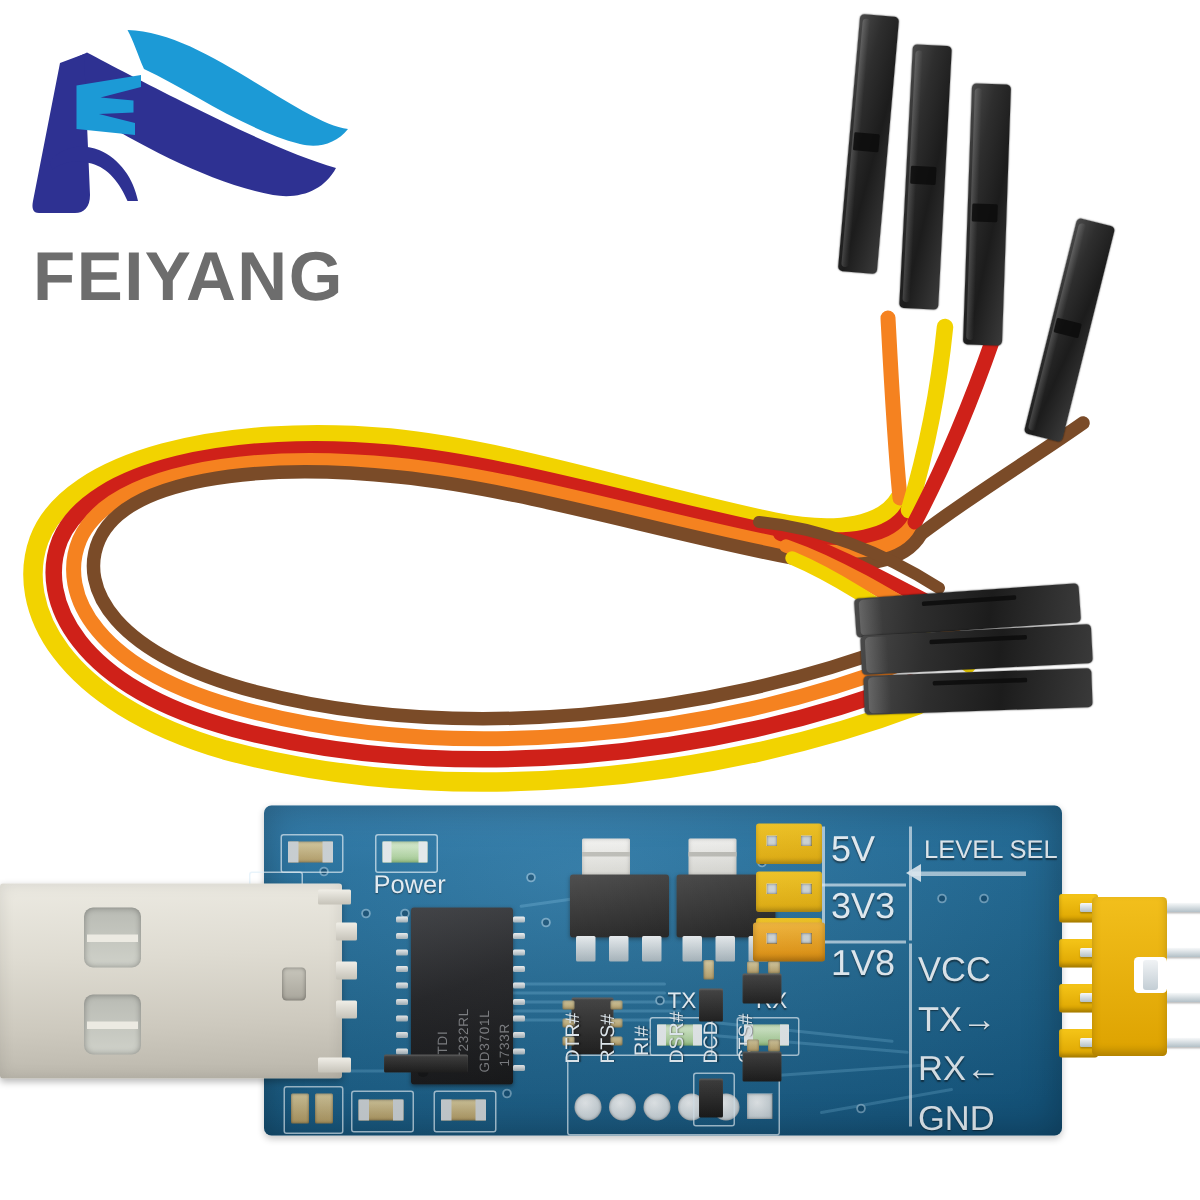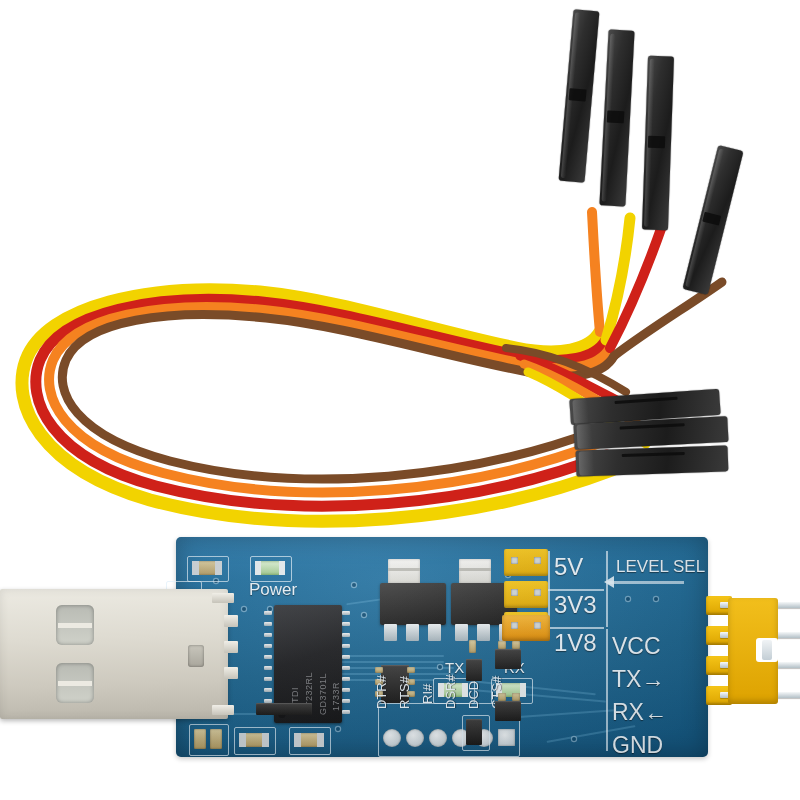--- a/index.html
+++ b/index.html
@@ -104,20 +104,32 @@
   #usb .dimple i{position:absolute;left:2px;right:2px;top:44%;height:5px;background:#eceae2;}
   #usb .nub{position:absolute;right:24px;top:56px;width:16px;height:22px;border-radius:3px;
        background:linear-gradient(180deg,#c8c6bc,#a9a69c);box-shadow:inset 0 0 3px rgba(0,0,0,.4);}
   .usbtab{position:absolute;background:linear-gradient(180deg,#f0eee7,#c6c3b9);border-radius:1px;}
 </style>
 </head>
 <body>
 
 <div id="stage">
 
+  <div id="logo">
+    <svg width="250" height="150" viewBox="0 0 250 150">
+      <path d="M75 8 C112 9 150 38 192 62 C205 69 214 73 222 74 C214 84 202 87 190 84 C152 74 118 49 86 34 C82 25 79 15 75 8 Z" fill="#1c9ad6"></path>
+      <path d="M72 10 C108 22 142 50 180 70 C195 78 206 82 215 83 C203 96 186 97 170 91 C130 76 100 50 70 32 Z" fill="#1c9ad6" opacity="0"></path>
+      <path d="M31 31 L48 23 C63 31 88 44 112 56 C150 75 186 92 214 100 C206 115 190 121 172 118
+               C130 110 86 86 49 64 L42 121 L37 121 L31 31 Z" fill="#2e3192"></path>
+      <path d="M12 122 L30 30 L46 24 L50 118 C50 126 46 130 40 130 L16 130 C12 130 11 127 12 122 Z" fill="#2e3192"></path>
+      <path d="M23 96 C31 86 44 83 56 88 C70 94 79 107 82 122 L75 122 C70 110 62 100 51 97 C41 94 31 96 25 101 Z" fill="#2e3192"></path>
+      <path d="M41 45 L84 38 L84 46 L57 53 L79 55 L79 63 L56 64 L80 70 L80 78 L41 74 Z" fill="#1c9ad6"></path>
+    </svg>
+    <div id="brandword">FEIYANG</div>
+  </div>
 
   <svg id="wires" viewBox="0 0 800 560">
     <g fill="none" stroke-linecap="round">
 
       <path d="M612 470 C480 520 300 540 150 500 C40 468 10 404 26 360
                C46 306 150 282 260 292 C340 300 430 330 516 348 C560 357 590 350 600 332" stroke="#f2d300" stroke-width="13"></path>
       <path d="M607 455 C478 505 302 524 156 486 C52 458 24 400 40 360
                C60 312 156 292 262 302 C342 310 432 338 520 356 C566 366 596 358 606 340" stroke="#cf2119" stroke-width="11"></path>
       <path d="M602 442 C476 491 304 510 163 473 C64 447 38 396 53 360
                C72 316 162 300 264 310 C344 318 434 346 524 364 C570 374 600 366 610 348" stroke="#f58220" stroke-width="10"></path>

